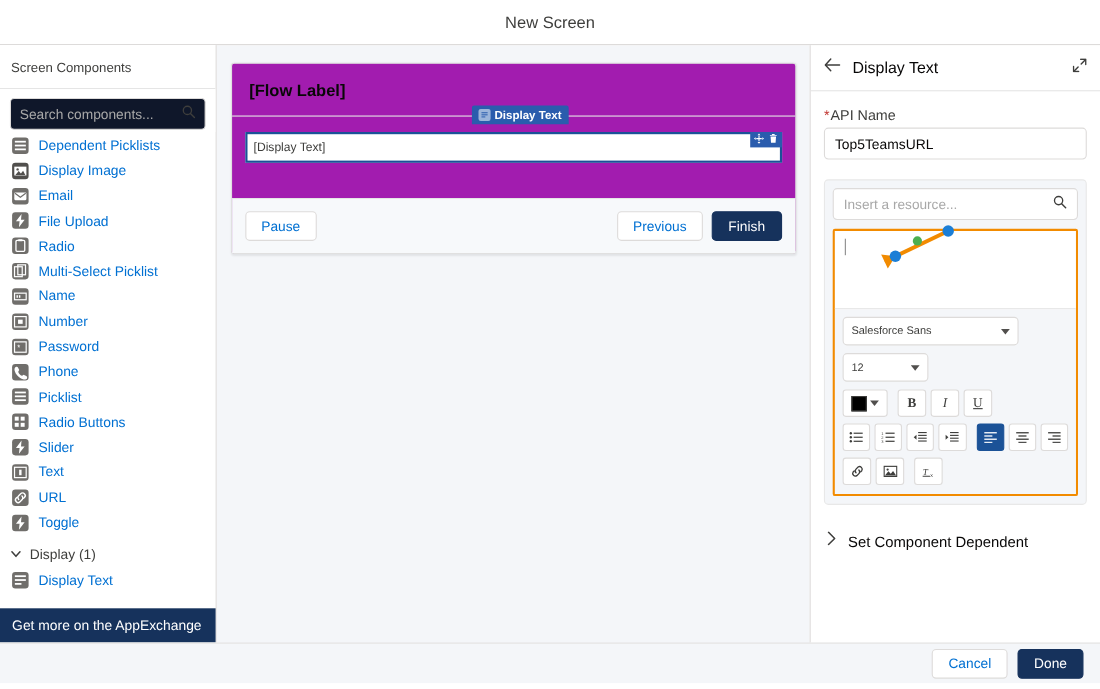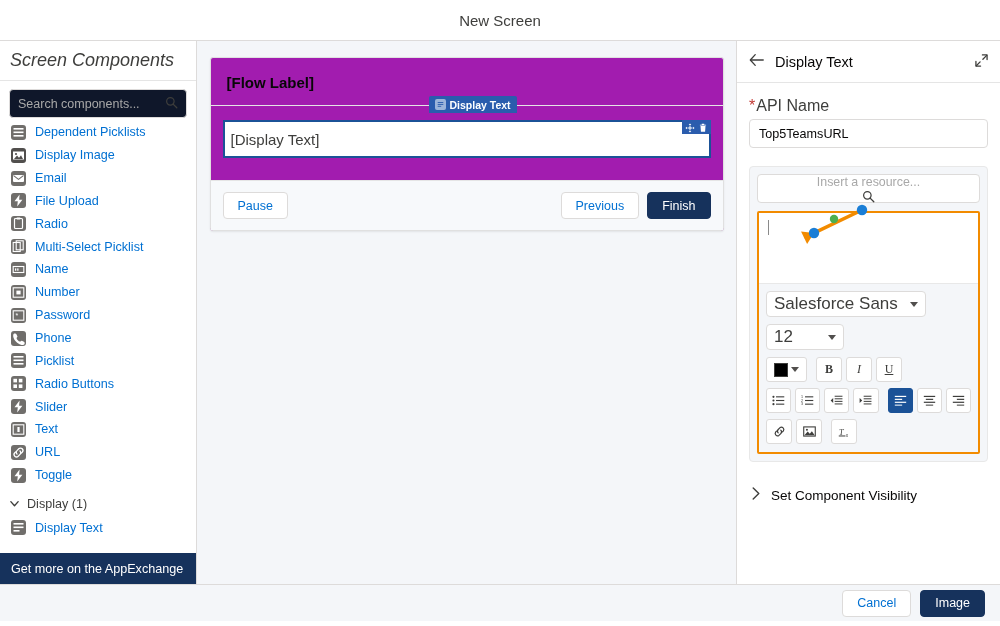--- a/index.html
+++ b/index.html
@@ -40,25 +40,24 @@
     border-right: 1px solid #dddbda;
     background: #fff;
     display: flex; flex-direction: column;
     position: relative;
     overflow: hidden;
   }
   .sidebar-header {
     height: 40px;
     display: flex; align-items: center;
     padding: 0 10px;
-    font-size: 18px;
+    font-size: 12px;
     color: #3e3e3c;
     border-bottom: 1px solid #e5e5e5;
     flex: none;
-    font-style: italic;
   }
   .search-wrap {
     padding: 8px 9px 2px 9px;
     background: #fff;
     position: relative;
     z-index: 3;
     flex: none;
   }
   .search-box {
     height: 29px;
@@ -170,24 +169,24 @@
   }
   .dt-badge .bicon {
     width: 11px; height: 11px;
     background: #9bb4da;
     border-radius: 2px;
     display: flex; align-items:center; justify-content:center;
   }
   .selected-box {
     border: 2px solid #1b5297;
     background: #fff;
-    height: 38px;
+    height: 28px;
     display: flex; align-items: center;
     padding-left: 6px;
-    font-size: 15px;
+    font-size: 11px;
     color: #3e3e3c;
     position: relative;
   }
   .handle-bar {
     position: absolute;
     right: -2px; top: -2px;
     height: 14px;
     background: #2a5cad;
     display: flex; align-items: center;
     gap: 3px;
@@ -242,21 +241,21 @@
     font-size: 14.5px;
     color: #080707;
     flex: 1;
   }
   .rp-body {
     flex: 1;
     padding: 14px 12px 0 12px;
     overflow: hidden;
   }
   .field-label {
-    font-size: 16px;
+    font-size: 13px;
     color: #3e3e3c;
     margin-bottom: 4px;
   }
   .req { color: #c23934; margin-right: 1px; }
   .text-input {
     height: 29px;
     border: 1px solid #dddbda;
     border-radius: 4px;
     background: #fff;
     display: flex; align-items: center;
@@ -273,21 +272,20 @@
     padding: 7px;
   }
   .resource-box {
     height: 29px;
     background: #fff;
     border: 1px solid #dddbda;
     border-radius: 4px;
     display: flex; align-items: center;
     padding: 0 9px;
     margin-bottom: 8px;
-    flex-direction: column;
   }
   .resource-box .ph { flex: 1; font-size: 12.4px; color: #a8a8a8; }
 
   .rte-inner {
     border: 2px solid #f28b00;
     border-radius: 2px;
     background: #fff;
   }
   .rte-canvas {
     height: 71px;
@@ -304,21 +302,21 @@
   #gesture { position: absolute; left: 0; top: 0; pointer-events: none; }
 
   .rte-tools { background: #f4f6f9; padding: 7px 7px 8px 7px; }
   .sel {
     background: #fff;
     border: 1px solid #dddbda;
     border-radius: 4px;
     height: 26px;
     display: inline-flex; align-items: center;
     padding: 0 7px;
-    font-size: 17px;
+    font-size: 10px;
     color: #3e3e3c;
     justify-content: space-between;
   }
   .sel-font { width: 160px; margin-bottom: 7px; }
   .sel-size { width: 78px; margin-bottom: 7px; }
   .caret-dn {
     width: 0; height: 0;
     border-left: 4px solid transparent;
     border-right: 4px solid transparent;
     border-top: 5px solid #514f4d;
@@ -755,29 +753,29 @@
           </div>
         </div>
       </div>
 
       <div class="visibility-row">
         <span>
           <svg width="10" height="13" viewBox="0 0 10 14">
               <path d="M2 1 L8 7 L2 13" fill="none" stroke="#3e3e3c" stroke-width="1.5" stroke-linecap="round" stroke-linejoin="round"></path>
             </svg>
         </span>
-        <span class="vlabel">Set Component Visibility</span>
+        <span class="vlabel">Set Component Dependent</span>
       </div>
     </div>
   </div>
 </div>
 
 <div id="footer">
   <div class="btn btn-neutral">Cancel</div>
-  <div class="btn btn-brand">Image</div>
+  <div class="btn btn-brand">Done</div>
 </div>
 
 <svg id="gesture" width="1000" height="626">
     <line x1="862" y1="210" x2="805.8836557414783" y2="236.88908162387497" stroke="#f28b00" stroke-width="3.6" stroke-linecap="round"></line>
     <polygon points="814,233 801.0551824210152,231.44060978366366 807.1048649470429,244.06603418580852" fill="#f28b00"></polygon>
     <circle cx="862" cy="210" r="5.2" fill="#1b7ed6"></circle>
     <circle cx="834" cy="219" r="4.2" fill="#4caf50"></circle>
     <circle cx="814" cy="233" r="5.2" fill="#1b7ed6"></circle>
   </svg>
 

